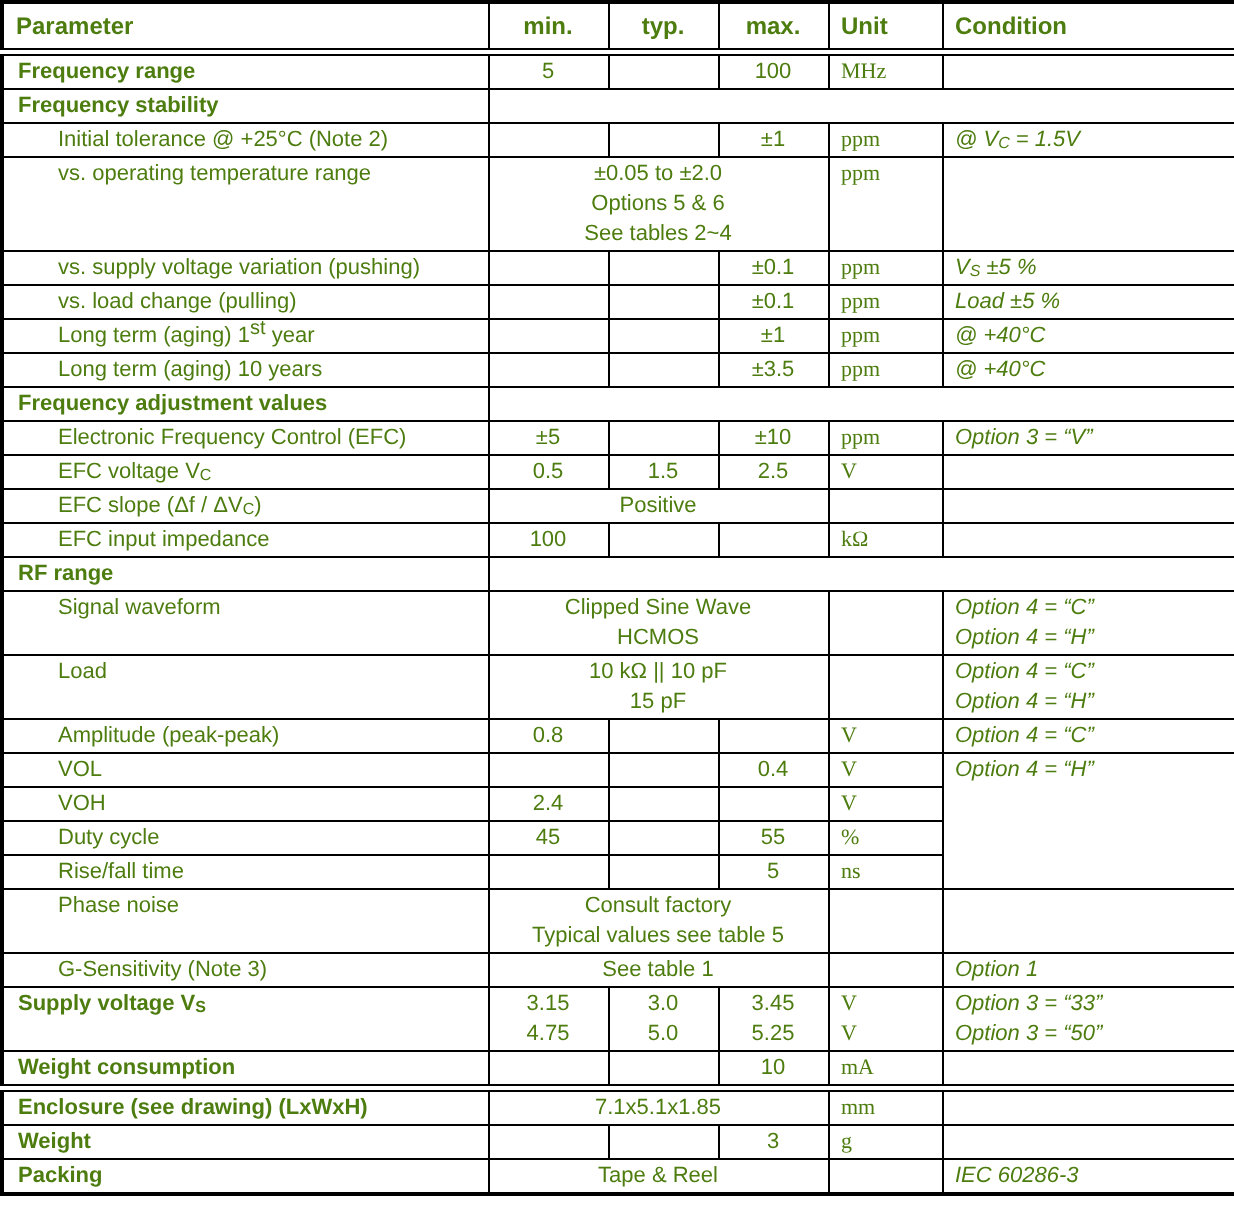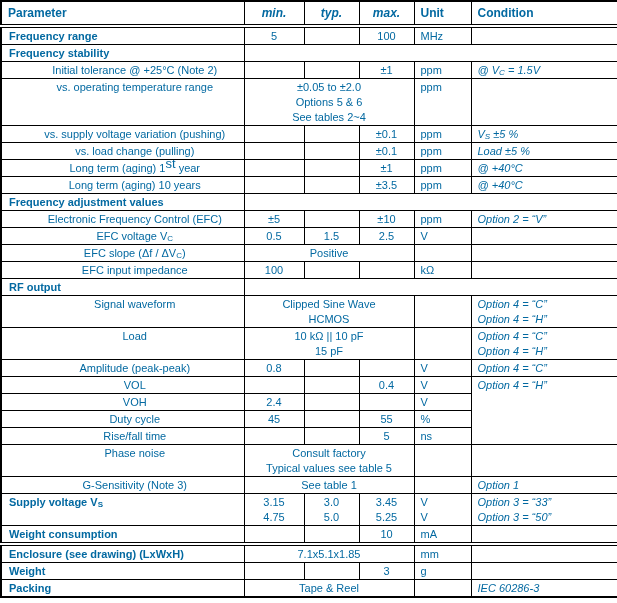--- a/index.html
+++ b/index.html
@@ -1,21 +1,21 @@
 <!DOCTYPE html>
 <html><head>
 <meta charset="utf-8">
 <style>
   html, body { margin: 0; padding: 0; background: #ffffff; }
   .page {
     width: 516px;
     height: 603px;
     box-sizing: border-box;
     font-family: "Liberation Sans", sans-serif;
-    color: #0369a1;
+    color: #4d7c0f;
     background: #fff;
   }
   table.spec {
     border-collapse: collapse;
     table-layout: fixed;
     width: 617px;
     border: 2px solid #000;
   }
   td, th {
     border: 1px solid #000;
@@ -28,31 +28,31 @@
   }
   thead th {
     font-size: 12px;
     font-weight: bold;
     text-align: left;
     height: 17px;
     padding: 3px 6px 2px 6px;
     border-bottom: 4px double #000;
     line-height: 16px;
   }
-  thead th.c { text-align: center; font-style: italic; }
+  thead th.c { text-align: center; }
   tbody tr { height: 17px; padding-left: 15px; }
   td.param { padding-left: 7px; }
-  td.param.indent { padding-left: 27px; text-align: center; }
+  td.param.indent { padding-left: 27px; }
   .bold { font-weight: bold; }
   td.c { text-align: center; padding-left: 1px; padding-right: 1px; }
-  td.unit { padding-left: 6px; }
+  td.unit { padding-left: 6px; font-family: Liberation Serif, serif; }
   td.cond { padding-left: 6px; font-style: italic; }
   tr.dbl td { border-bottom: 4px double #000; }
   sub { font-size: 8px; line-height: 0; vertical-align: -1px; }
-  sup { font-size: 13px; line-height: 0; vertical-align: 4px; }
+  sup { font-size: 10px; line-height: 0; vertical-align: 4px; }
 </style>
 </head>
 <body>
 
 <div class="page">
   <table class="spec">
     <colgroup>
       <col style="width:243px">
       <col style="width:60px">
       <col style="width:55px">
@@ -136,21 +136,21 @@
         <tr>
           <td class="param bold">Frequency adjustment values</td>
           <td colspan="5"></td>
         </tr>
         <tr>
           <td class="param indent">Electronic Frequency Control (EFC)</td>
           <td class="c">±5</td>
           <td class="c"></td>
           <td class="c">±10</td>
           <td class="unit">ppm</td>
-          <td class="cond">Option 2 = “V”</td>
+          <td class="cond">Option 3 = “V”</td>
         </tr>
         <tr>
           <td class="param indent"><span>EFC voltage V</span><sub>C</sub></td>
           <td class="c">0.5</td>
           <td class="c">1.5</td>
           <td class="c">2.5</td>
           <td class="unit">V</td>
           <td class="cond"></td>
         </tr>
         <tr>
@@ -161,21 +161,21 @@
         </tr>
         <tr>
           <td class="param indent">EFC input impedance</td>
           <td class="c">100</td>
           <td class="c"></td>
           <td class="c"></td>
           <td class="unit">kΩ</td>
           <td class="cond"></td>
         </tr>
         <tr>
-          <td class="param bold">RF output</td>
+          <td class="param bold">RF range</td>
           <td colspan="5"></td>
         </tr>
         <tr>
           <td class="param indent">Signal waveform</td>
           <td class="c" colspan="3">
             <div>Clipped Sine Wave</div>
             <div>HCMOS</div>
           </td>
           <td class="unit"></td>
           <td class="cond">

